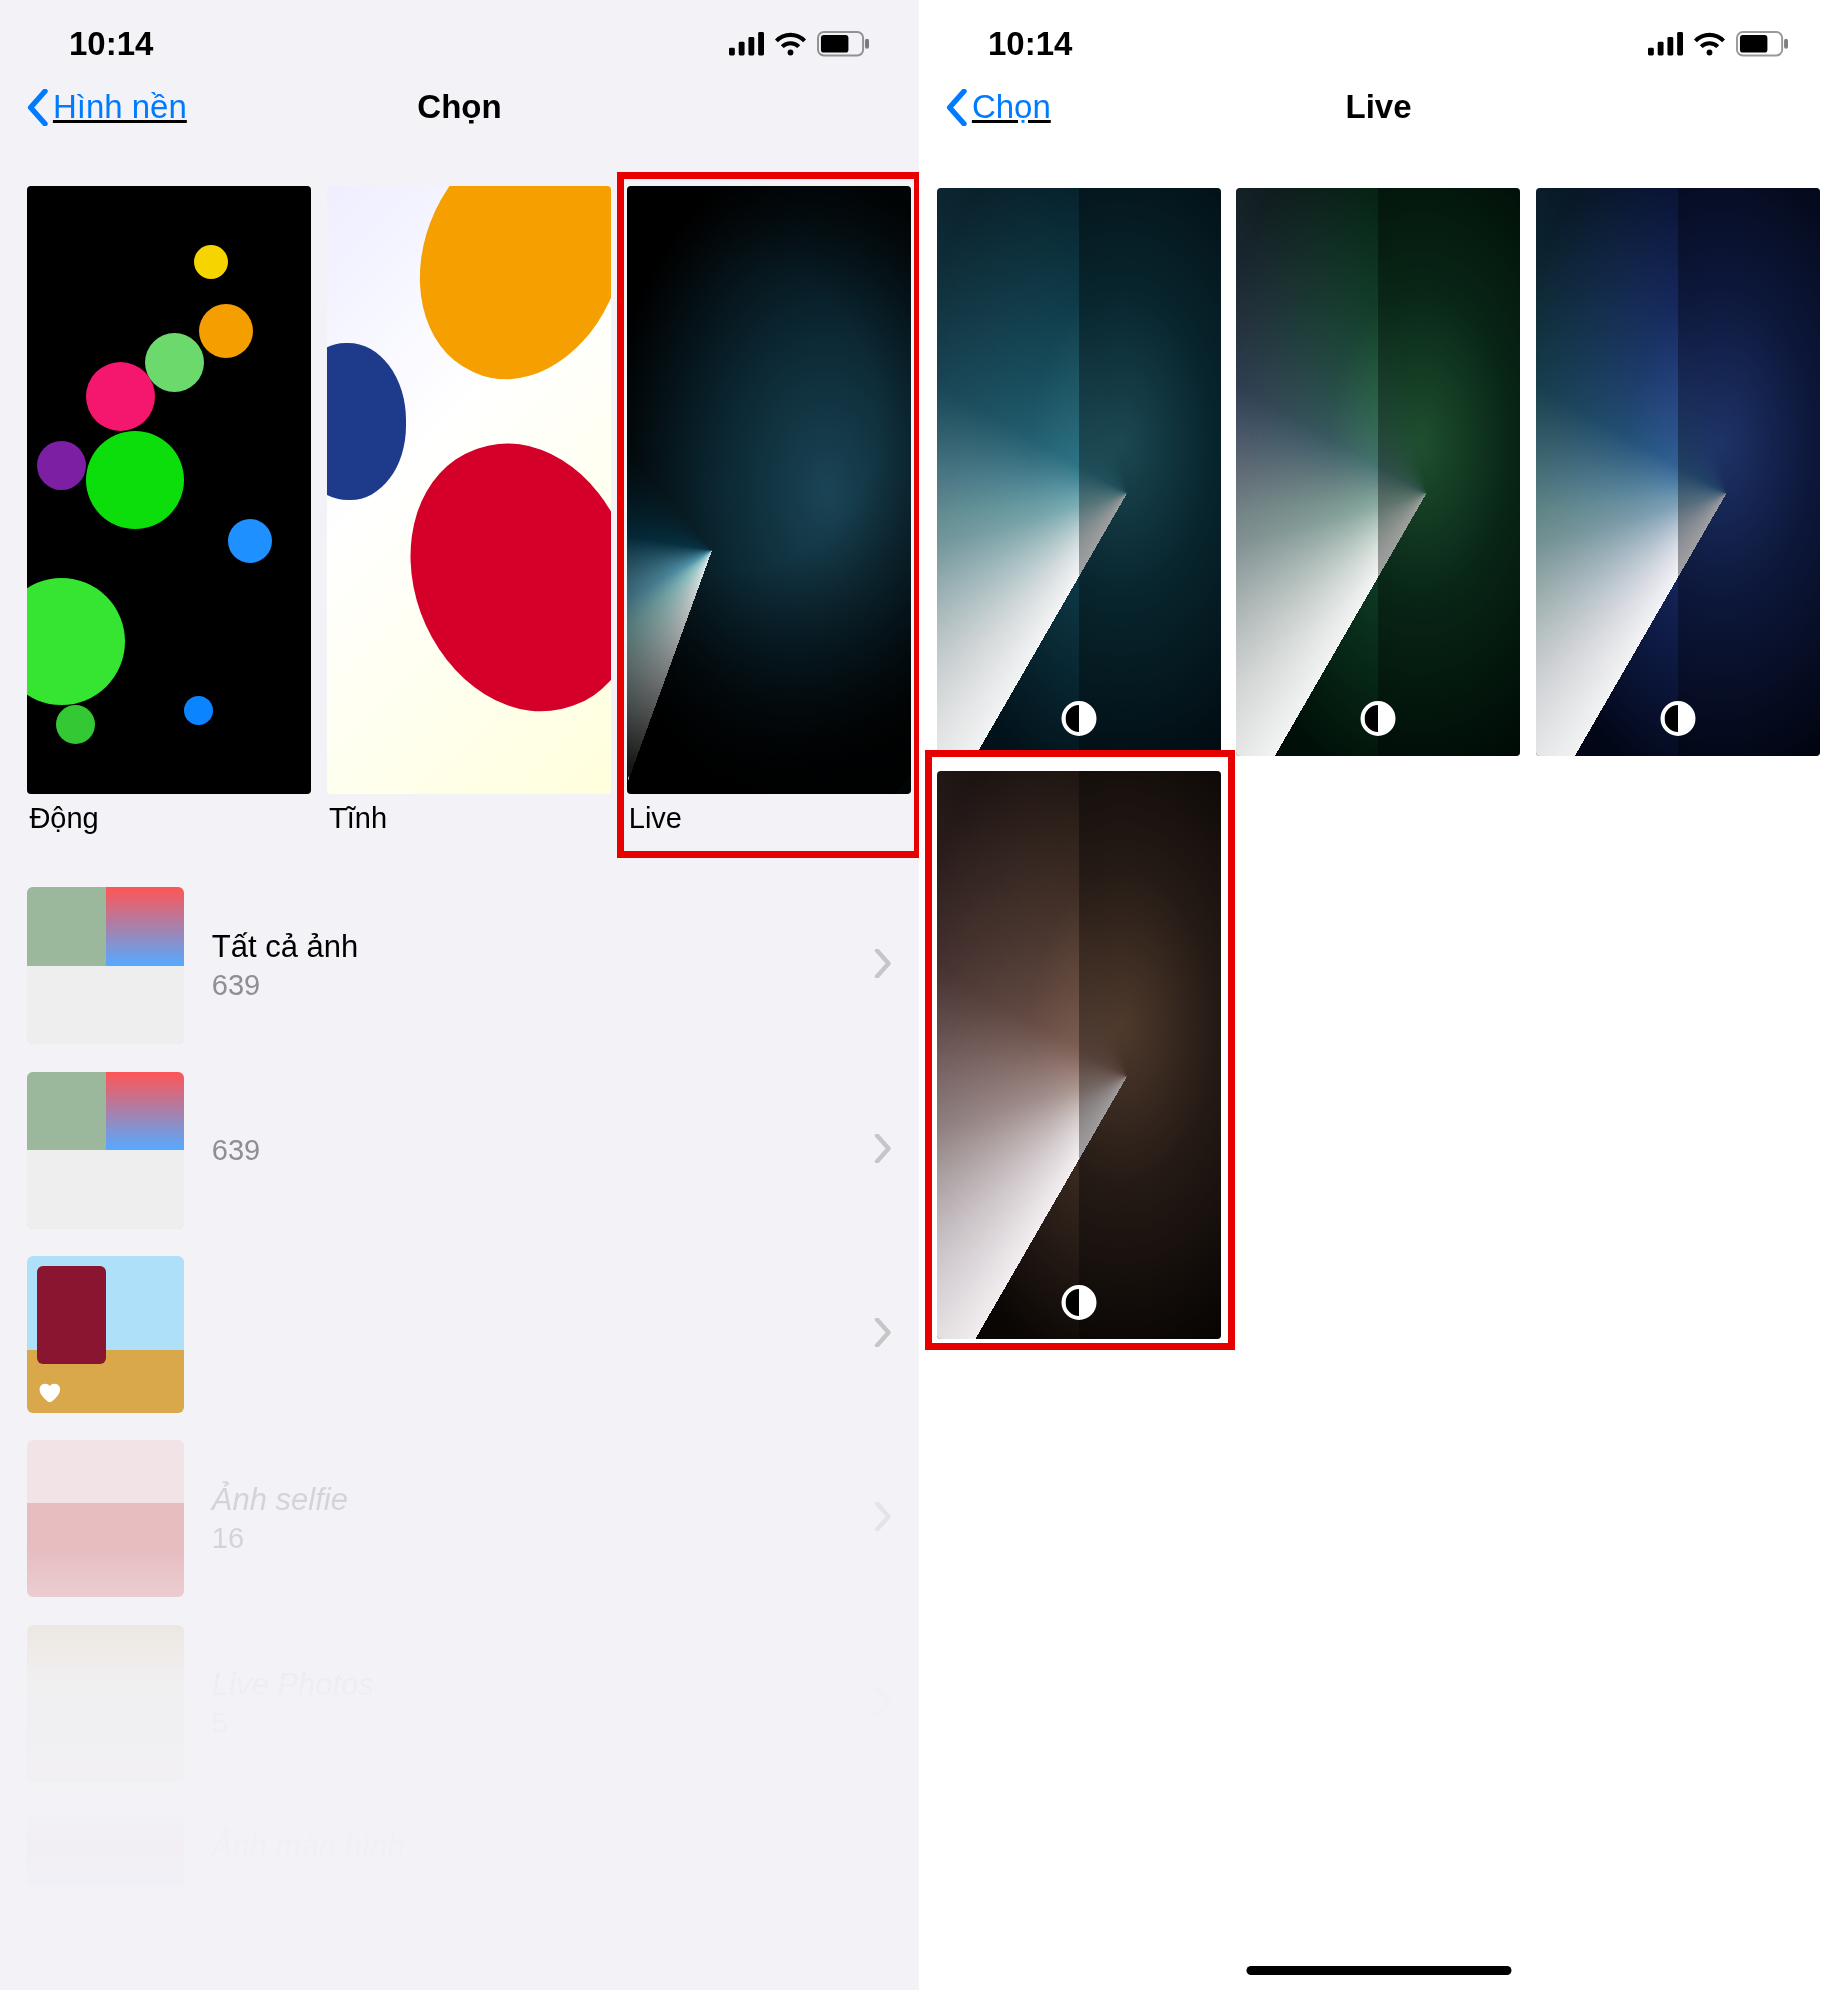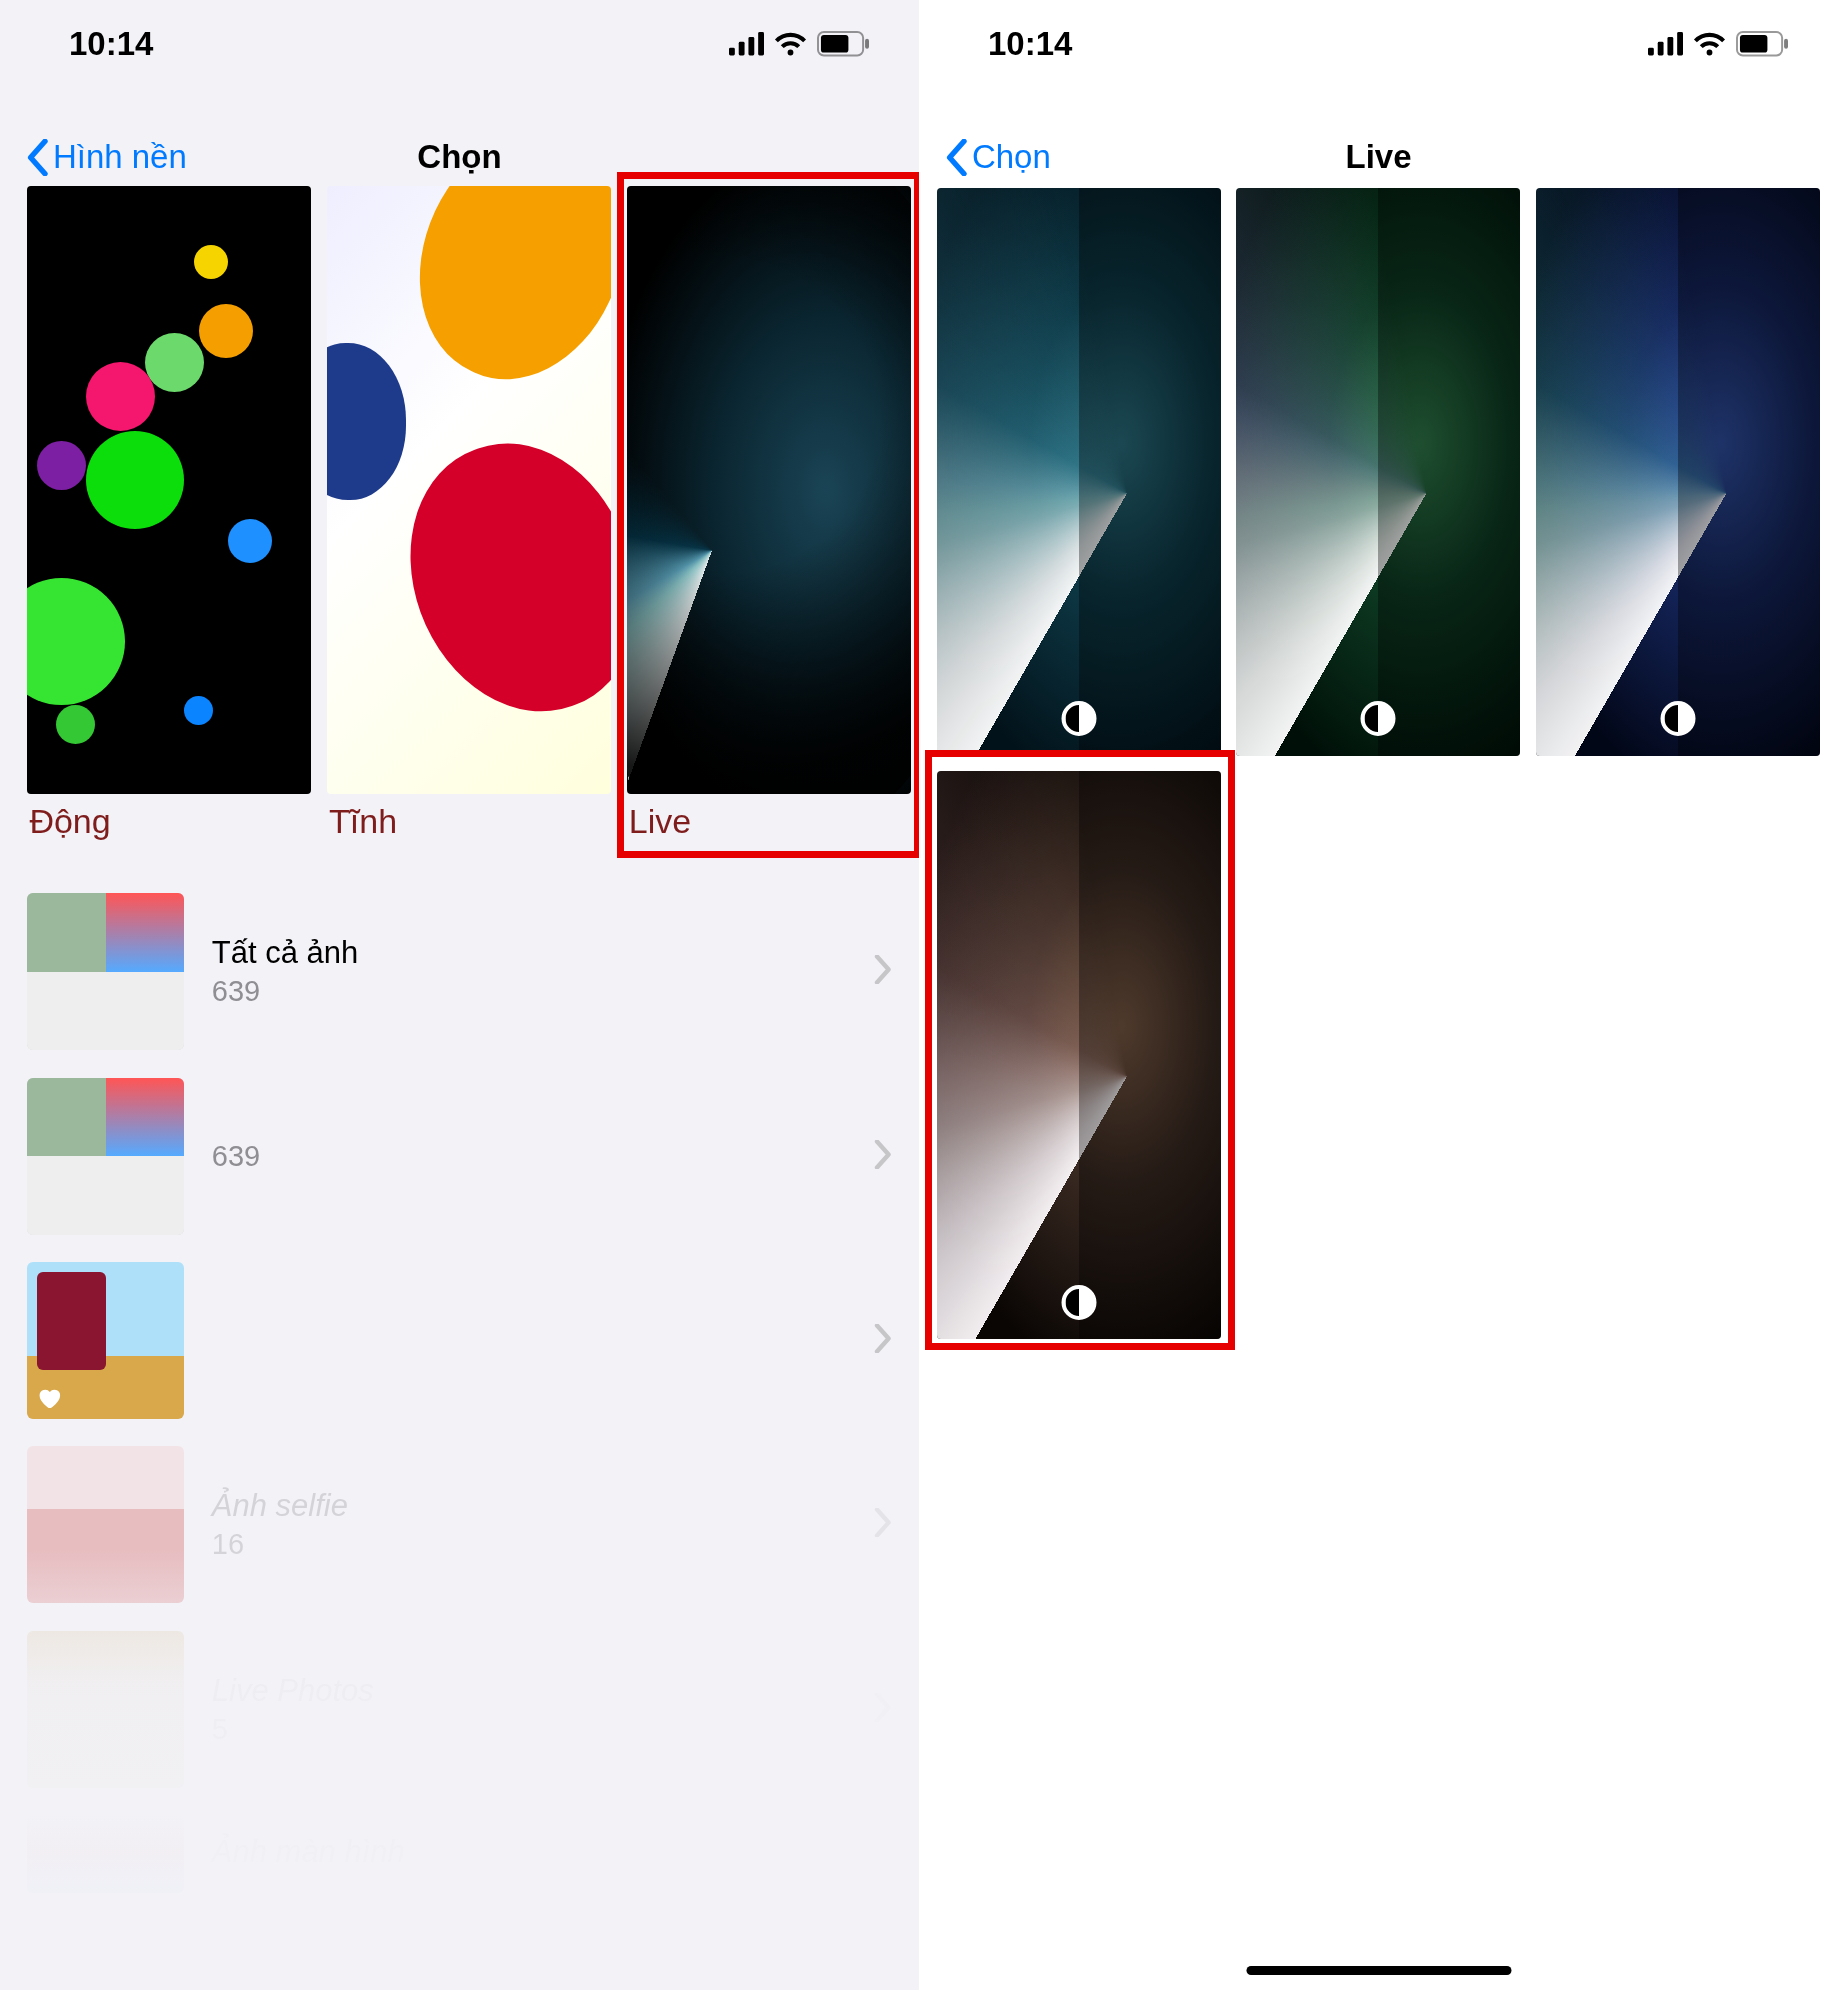--- a/index.html
+++ b/index.html
@@ -30,23 +30,24 @@
     font-weight: 600;
     color: #000;
   }
   .status-right { display:flex; align-items:center; gap:9.8px; }
   .status-right svg { display:block; }
 
   
   .nav-bar {
     height: 88px;
     display:flex;
-    align-items:flex-end;
+    align-items:flex-start;
     position:relative;
     padding:0 27.4px;
+    text-decoration:underline;
   }
   .nav-bar .back {
     display:flex; align-items:center;
     color:#007aff;
     font-size:33px;
     gap:3.9px;
   }
   .nav-bar .back svg{width:21.6px;height:37px;}
   .nav-bar .title{
     position:absolute; left:50%; transform:translateX(-50%);
@@ -54,21 +55,21 @@
   }
 
   
   .cat-row{
     display:flex; gap:15.7px; padding:9.8px 27.4px 0 27.4px;
   }
   .cat{ width:284px; display:flex; flex-direction:column; gap:7.8px; position:relative;}
   .cat .thumb{
     width:284px; height:608px; border-radius:3.9px; overflow:hidden; position:relative;
   }
-  .cat .label{font-size:34px; color:#7f1d1d; font-weight:500; padding-left:2px;}
+  .cat .label{font-size:29px; color:#000000; font-weight:500; padding-left:2px;}
   .highlight-box{
     position:absolute; border:7.8px solid #e60000; pointer-events:none;
   }
 
   
   .thumb-dynamic{ background:#000; position:relative; overflow:hidden;}
   .thumb-dynamic::before, .thumb-dynamic::after{content:"";}
   .bubble{position:absolute; border-radius:50%;}
 
   .thumb-still{

